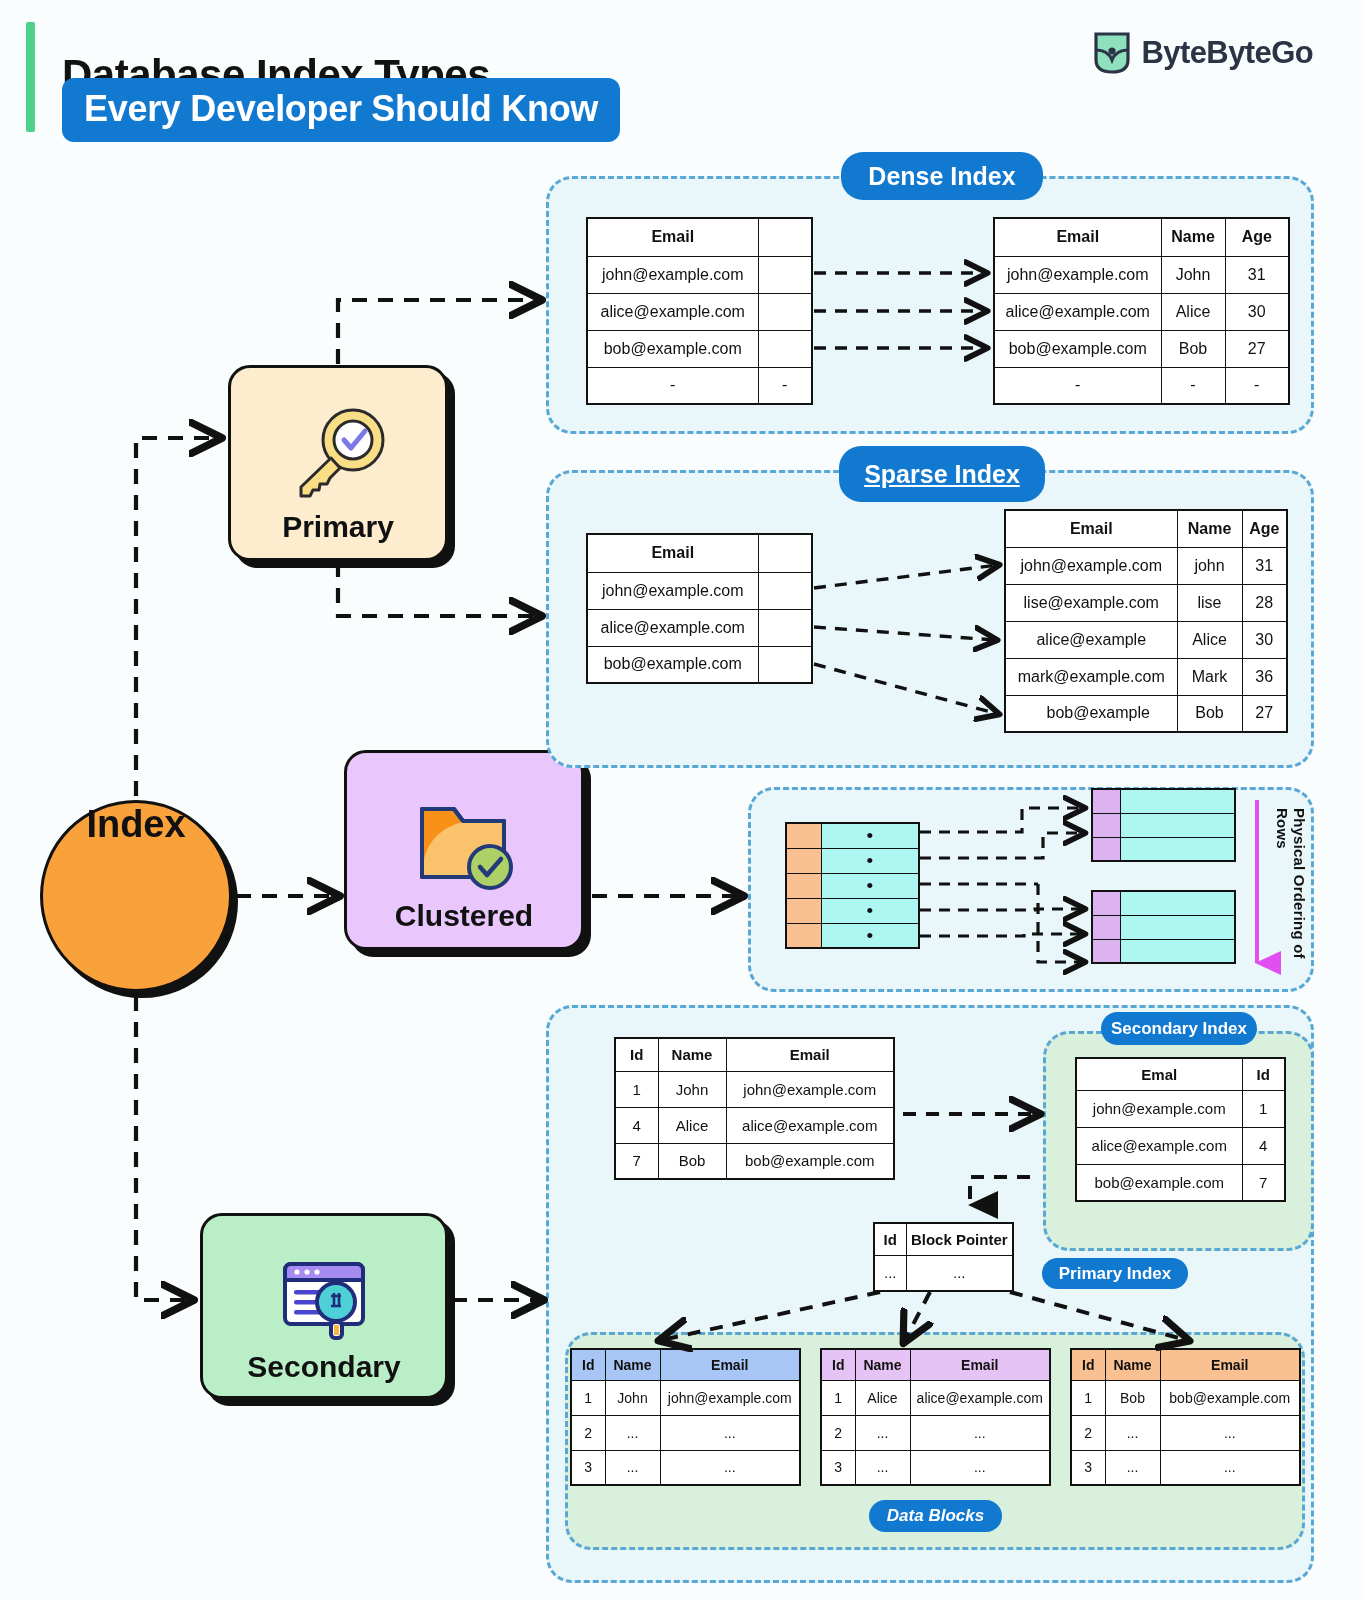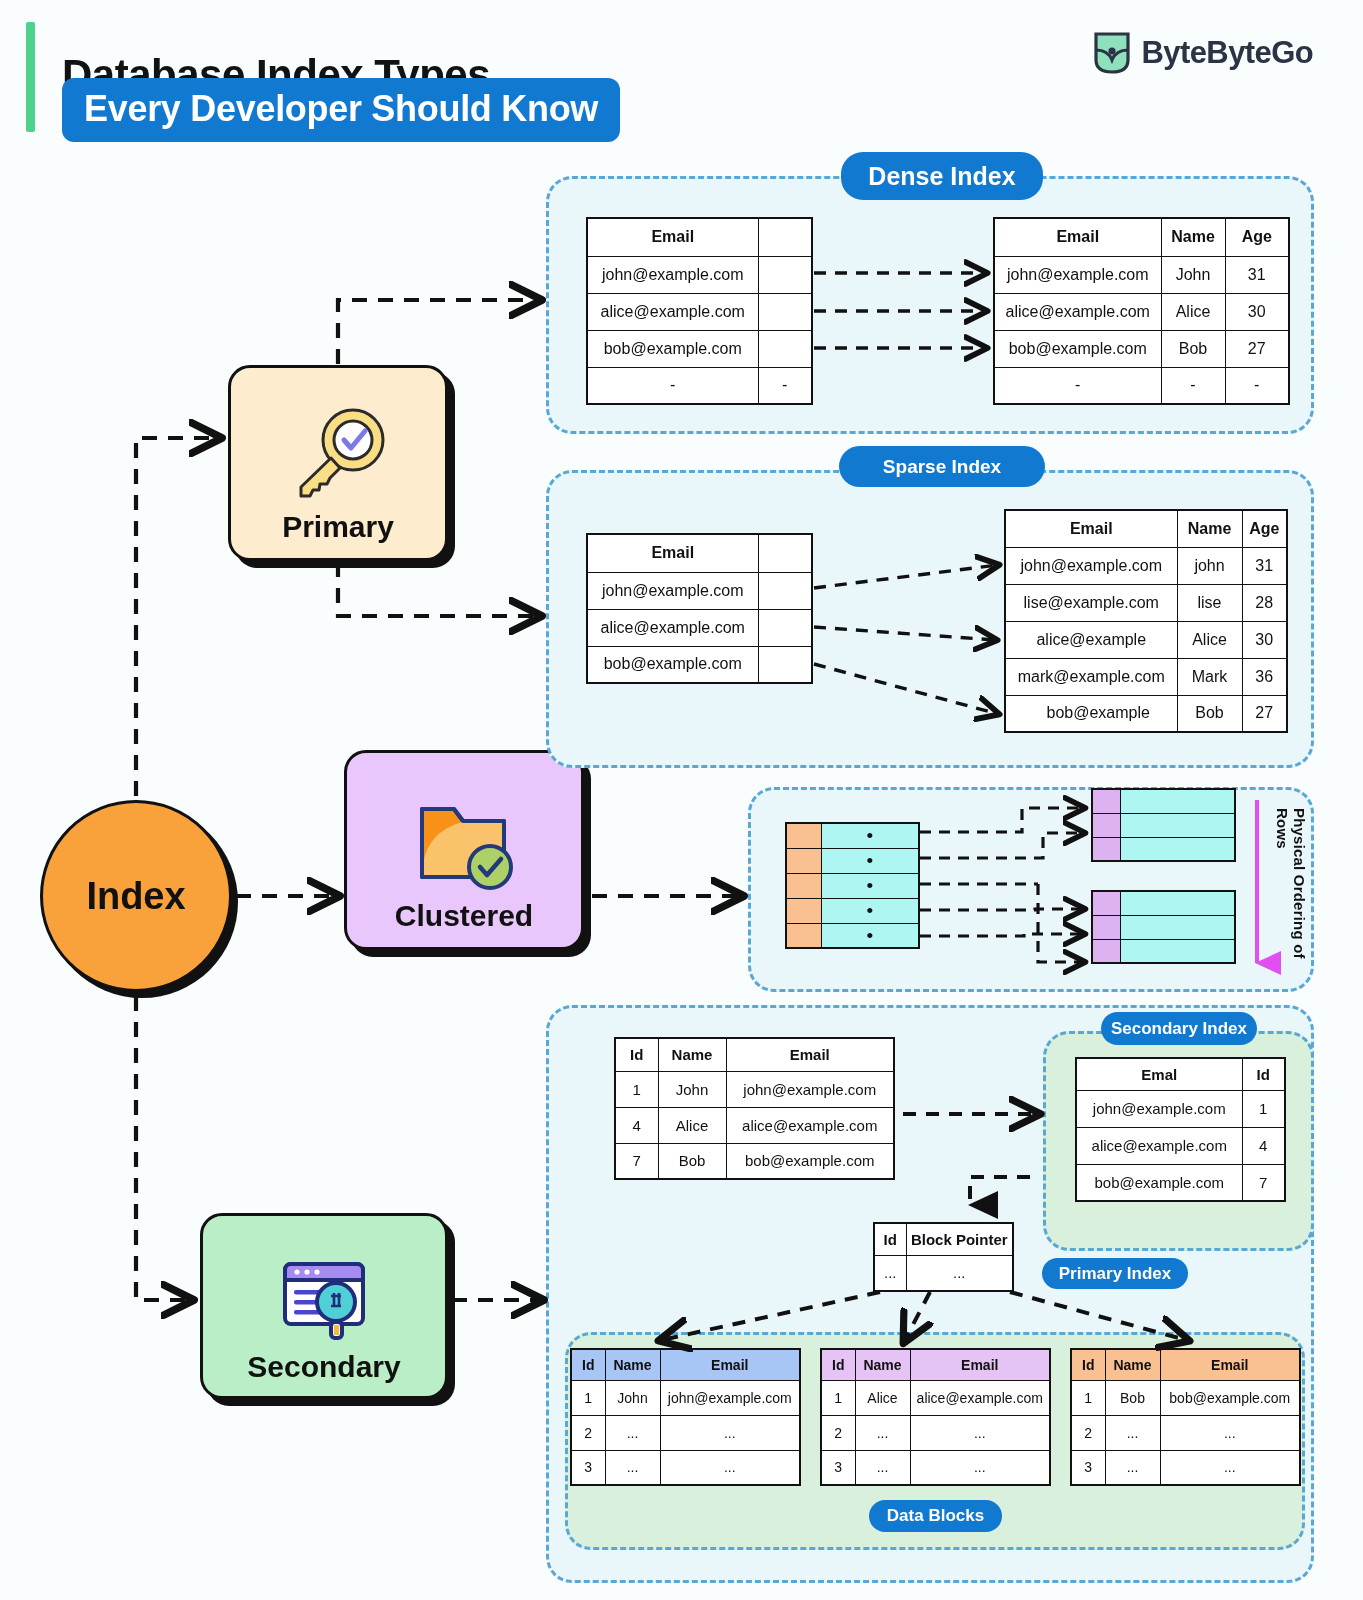--- a/index.html
+++ b/index.html
@@ -34,21 +34,21 @@
   
   .node {
     position:absolute; border:3px solid #111; border-radius:22px;
     box-shadow:7px 7px 0 #111;
     display:flex; flex-direction:column; align-items:center; justify-content:flex-end;
   }
   .node-label { font-size:30px; font-weight:bold; color:#111; }
   .circle {
     position:absolute; border:3px solid #111; border-radius:50%;
     background:#f9a13a; box-shadow:6px 6px 0 #111;
-    display:flex; align-items:center; justify-content:center;
+    display:flex; align-items:flex-start; justify-content:center;
     font-size:38px; font-weight:bold; color:#111;
   }
 
   
   table.tbl { border-collapse:collapse; position:absolute; background:#fde047;
               border:2.5px solid #111; }
   table.tbl td, table.tbl th {
     border:1.6px solid #111; text-align:center; font-weight:normal;
     color:#111; background:#fff; white-space:nowrap;
   }
@@ -177,21 +177,21 @@
         </tr>
         <tr class="alt">
           <td style="width:167px;height:37px;">-</td>
           <td style="width:64px;height:37px;">-</td>
           <td style="width:64px;height:37px;">-</td>
         </tr>
       </tbody>
     </table>
 
   <div class="dashbox" style="left:546px; top:470px; width:768px; height:298px;"></div>
-  <div class="pill" style="left:839px; top:446px; width:206px; height:41px; font-size:19px;">Sparse Index</div>
+  <div class="pill" style="left:839px; top:446px; width:206px; height:56px; font-size:25px;text-decoration:underline;">Sparse Index</div>
 
   <table class="tbl hdr-pink" id="sparse-index-tbl" style="left: 586px; top: 533px; font-size: 16px;">
       <tbody>
         <tr>
           <th style="width:171px;height:38px;">Email</th>
           <th style="width:54px;height:38px;"></th>
         </tr>
         <tr class="">
           <td style="width:171px;height:37px;">john@example.com</td>
           <td style="width:54px;height:37px;"></td>
@@ -431,21 +431,21 @@
           <td style="width:55px;height:35px;">...</td>
           <td style="width:140px;height:35px;">...</td>
         </tr>
         <tr class="">
           <td style="width:34px;height:35px;">3</td>
           <td style="width:55px;height:35px;">...</td>
           <td style="width:140px;height:35px;">...</td>
         </tr>
       </tbody>
     </table>
-  <div class="pill" style="left:869px; top:1500px; width:133px; height:32px; font-size:17px;">Data Blocks</div>
+  <div class="pill" style="left:869px; top:1500px; width:133px; height:32px; font-size:17px;font-style:italic;">Data Blocks</div>
 
   <svg class="ovl">
     <defs>
       <marker id="ah" markerWidth="9" markerHeight="9" refX="7" refY="4.5" orient="auto">
         <path d="M0.5,0.8 L8,4.5 L0.5,8.2" fill="none" stroke="#111" stroke-width="1.8" stroke-linecap="round" stroke-linejoin="round"></path>
       </marker>
       <marker id="ahs" markerWidth="8" markerHeight="8" refX="6.5" refY="4" orient="auto">
         <path d="M0.5,0.8 L7,4 L0.5,7.2" fill="none" stroke="#111" stroke-width="1.7" stroke-linecap="round" stroke-linejoin="round"></path>
       </marker>
       <marker id="ahm" markerWidth="6" markerHeight="7" refX="3" refY="6" orient="auto">

